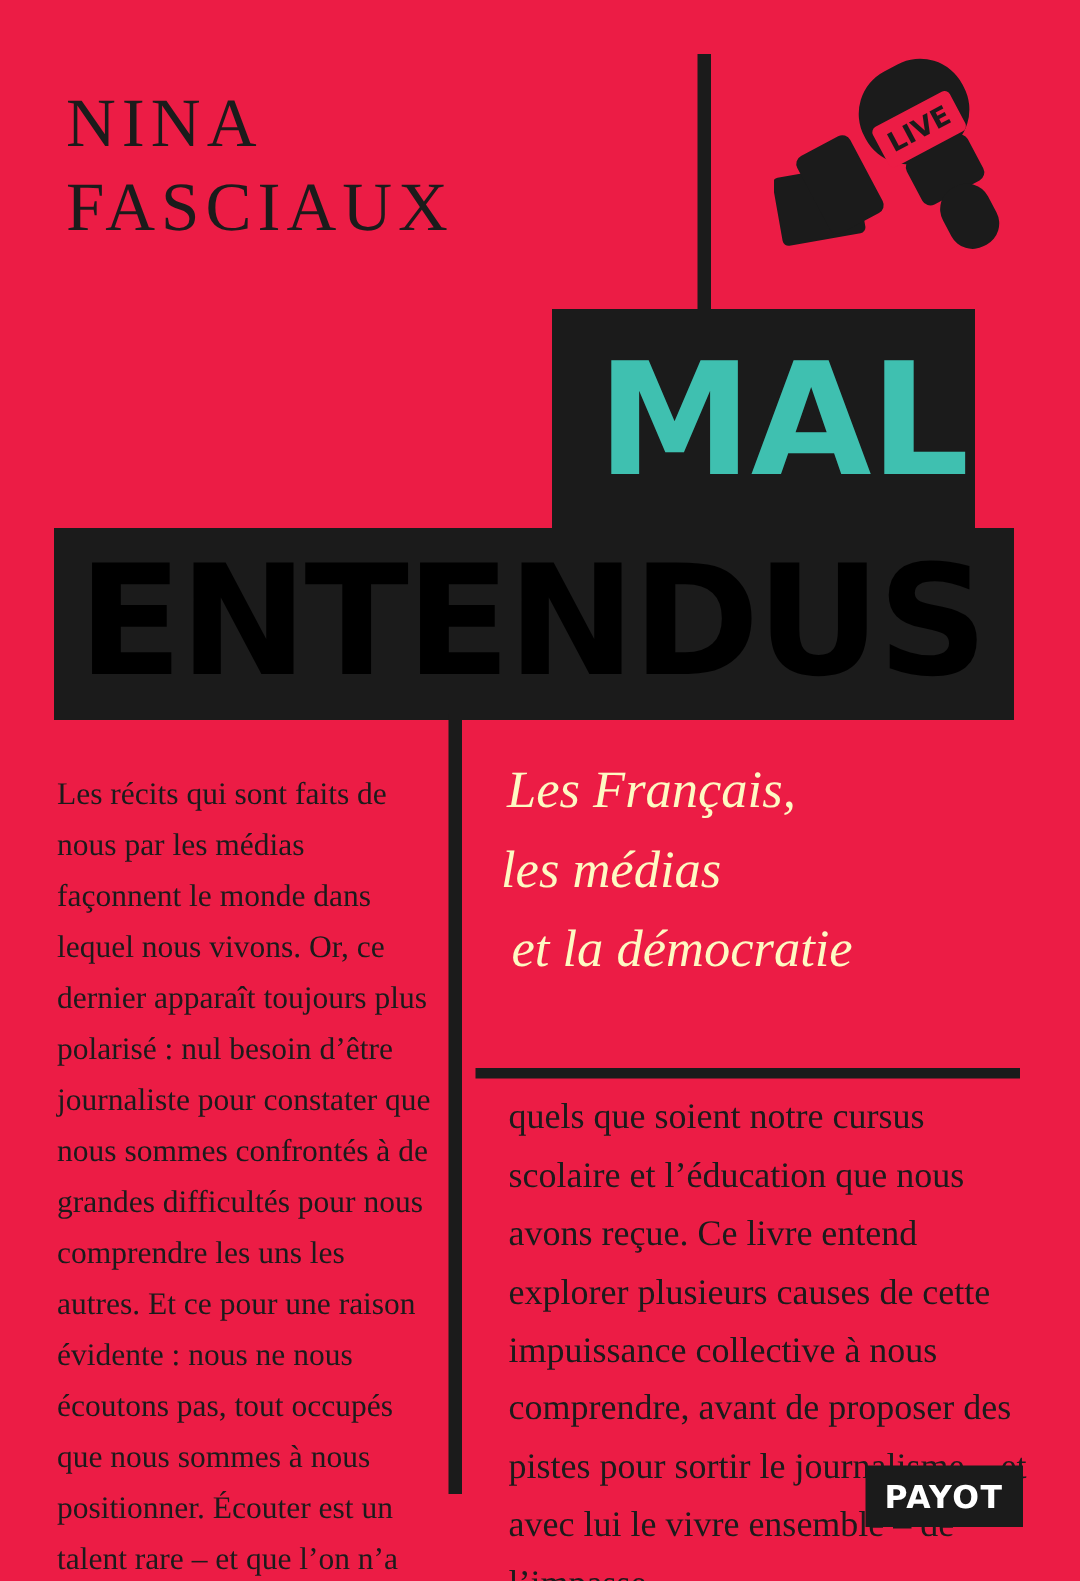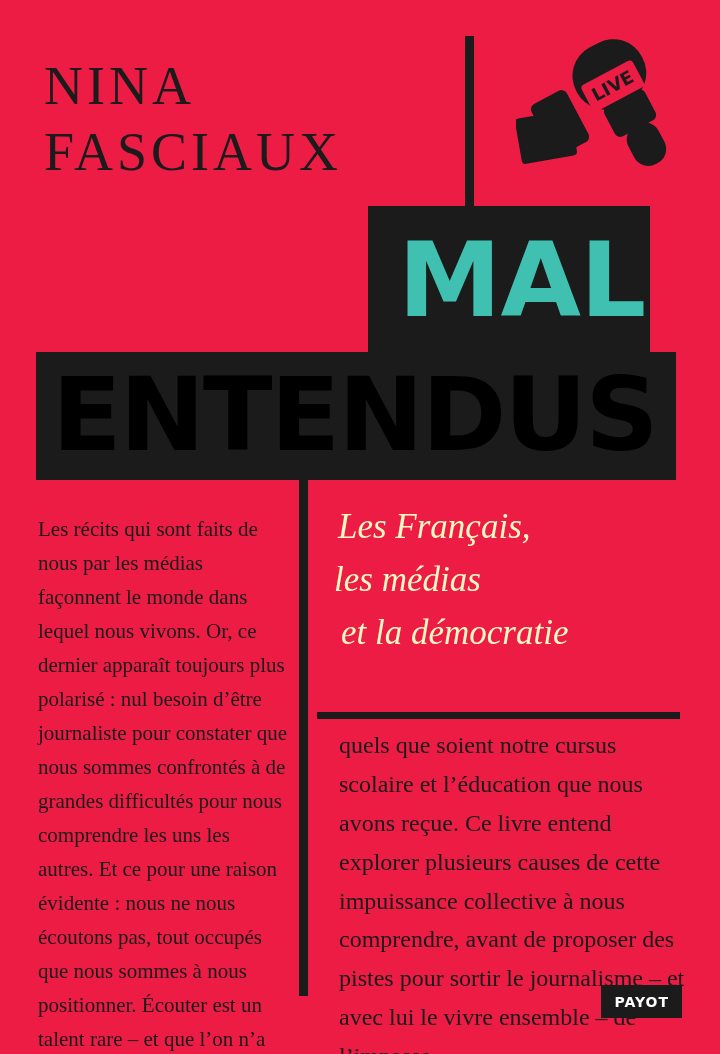--- a/index.html
+++ b/index.html
@@ -19,21 +19,21 @@
     overflow: hidden;
   }
 
   
   .author {
     position: absolute;
     left: 44px;
     top: 54px;
     color: #1b1b1b;
     font-family: "Liberation Serif", serif;
-    font-size: 54px;
+    font-size: 46px;
     line-height: 1.22;
     letter-spacing: 4px;
     font-weight: 400;
   }
   .author .line { display: block; white-space: nowrap; }
 
   
   .mic {
     position: absolute;
     left: 516px;
@@ -153,21 +153,21 @@
 
   
   .publisher {
     position: absolute;
     right: 38px;
     bottom: 36px;
     background: #1b1b1b;
     color: #ffffff;
     font-family: "DejaVu Sans", sans-serif;
     font-weight: 700;
-    font-size: 14px;
+    font-size: 21px;
     letter-spacing: 1px;
     padding: 9px 13px 8px 13px;
     margin-top: 27px;
   }
 </style>
 </head>
 <body>
 
 <div class="cover">
 

